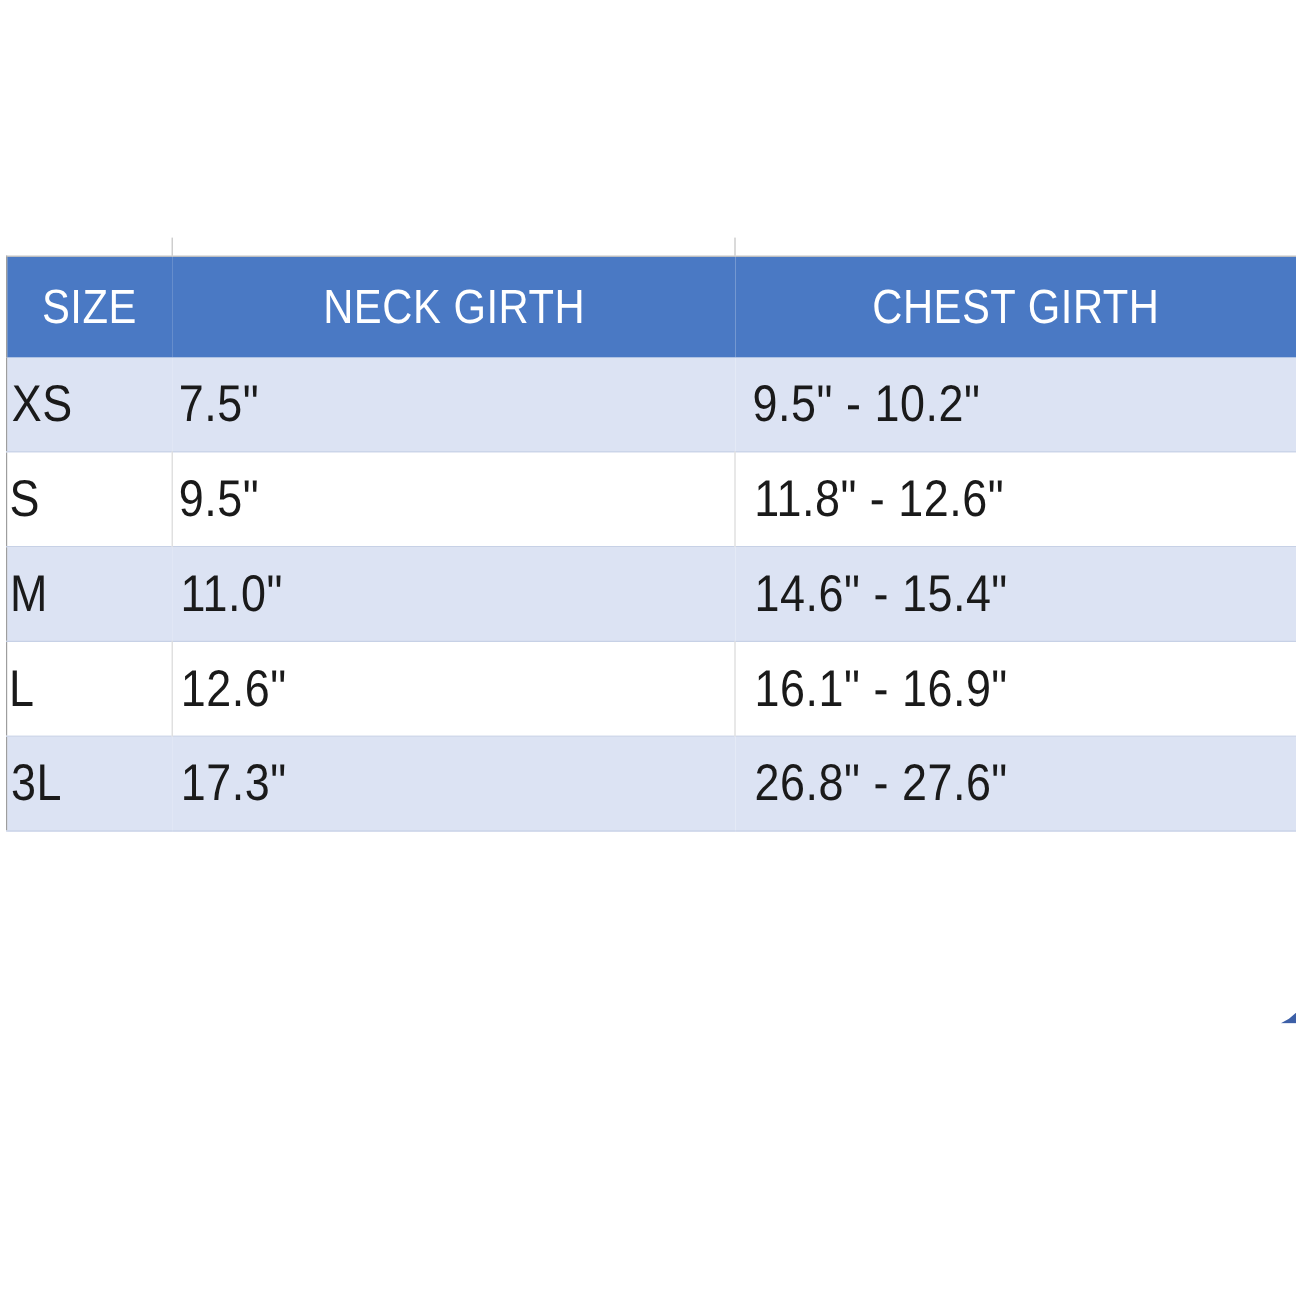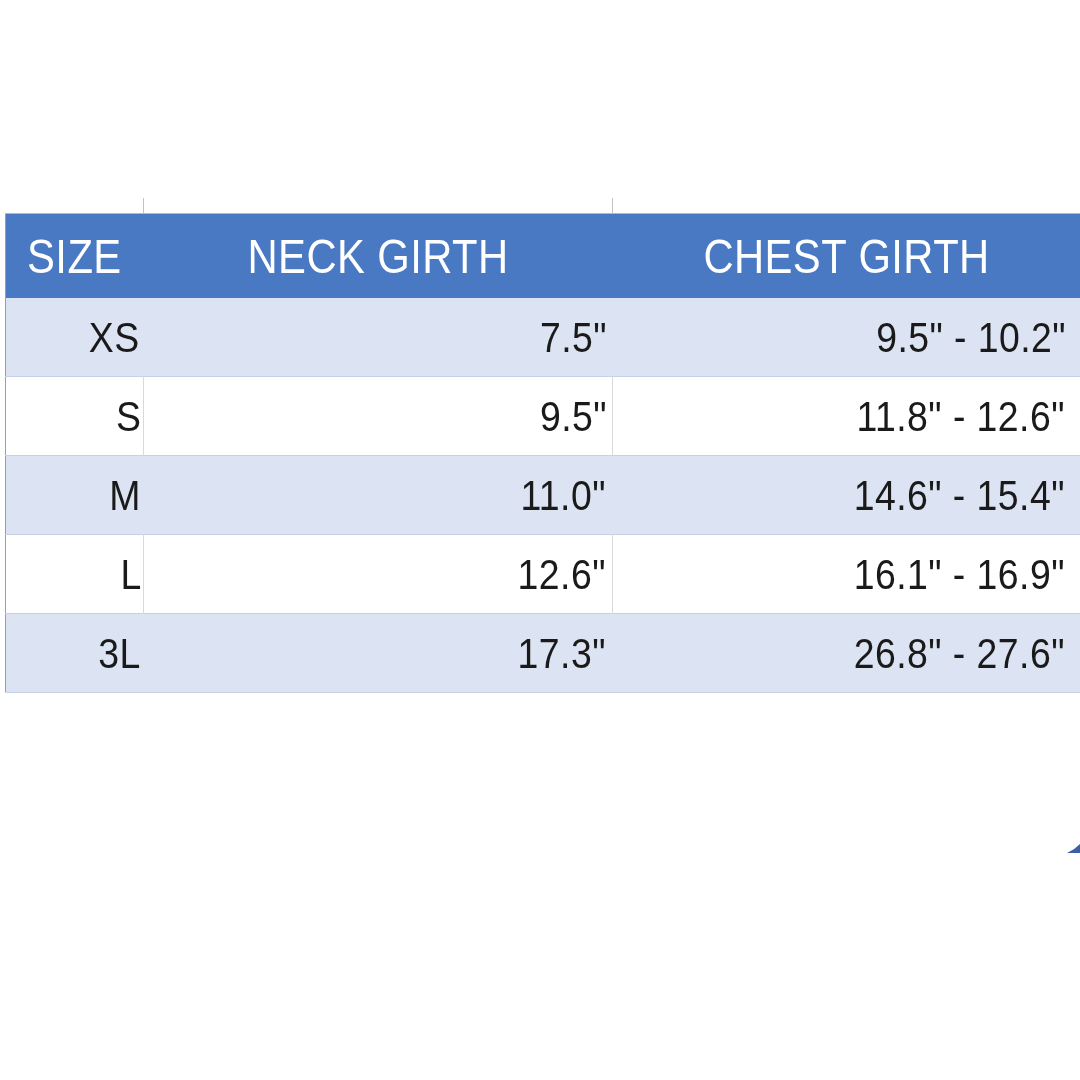--- a/index.html
+++ b/index.html
@@ -38,32 +38,32 @@
     border-top:1px solid #b6b6b6;
   }
   col.col-size{width:138px;}
   col.col-neck{width:469px;}
   col.col-chest{width:468px;}
 
   thead th{
     background:var(--header-bg);
     color:var(--header-text);
     height:84px;
-    font-size:48px;
+    font-size:40px;
     font-weight:400;
     text-align:center;
     vertical-align:middle;
     padding:0;
   }
   tbody td{
     height:78px;
     font-size:43px;
     font-weight:400;
     color:var(--cell-text);
-    text-align:right;
+    text-align:left;
     vertical-align:middle;
     padding:0;
     background:var(--row-white-bg);
   }
   tbody tr.alt td{background:var(--row-alt-bg);}
   tbody tr + tr{border-top:1px solid var(--border-row);}
   tbody tr:last-child{border-bottom:1px solid var(--border-row);}
   tbody tr.white td:nth-child(2),
   tbody tr.white td:nth-child(3){border-left:1px solid var(--border-col);}
 

